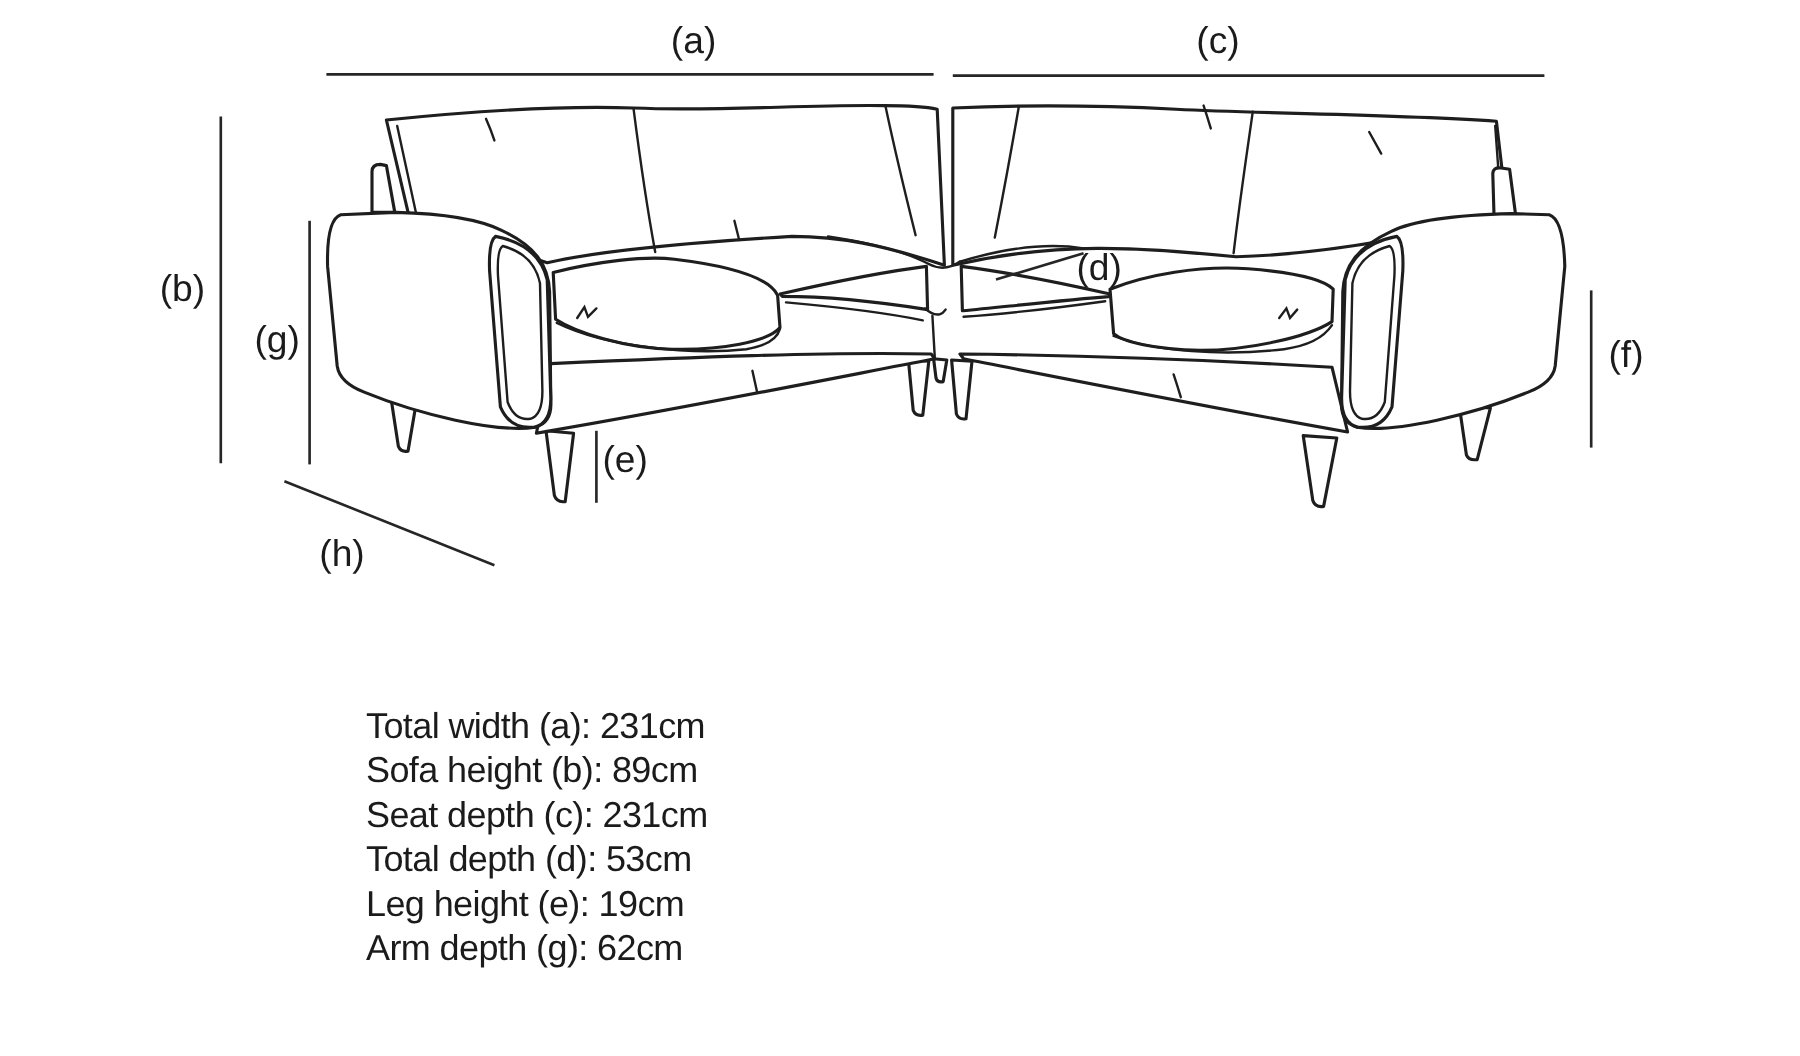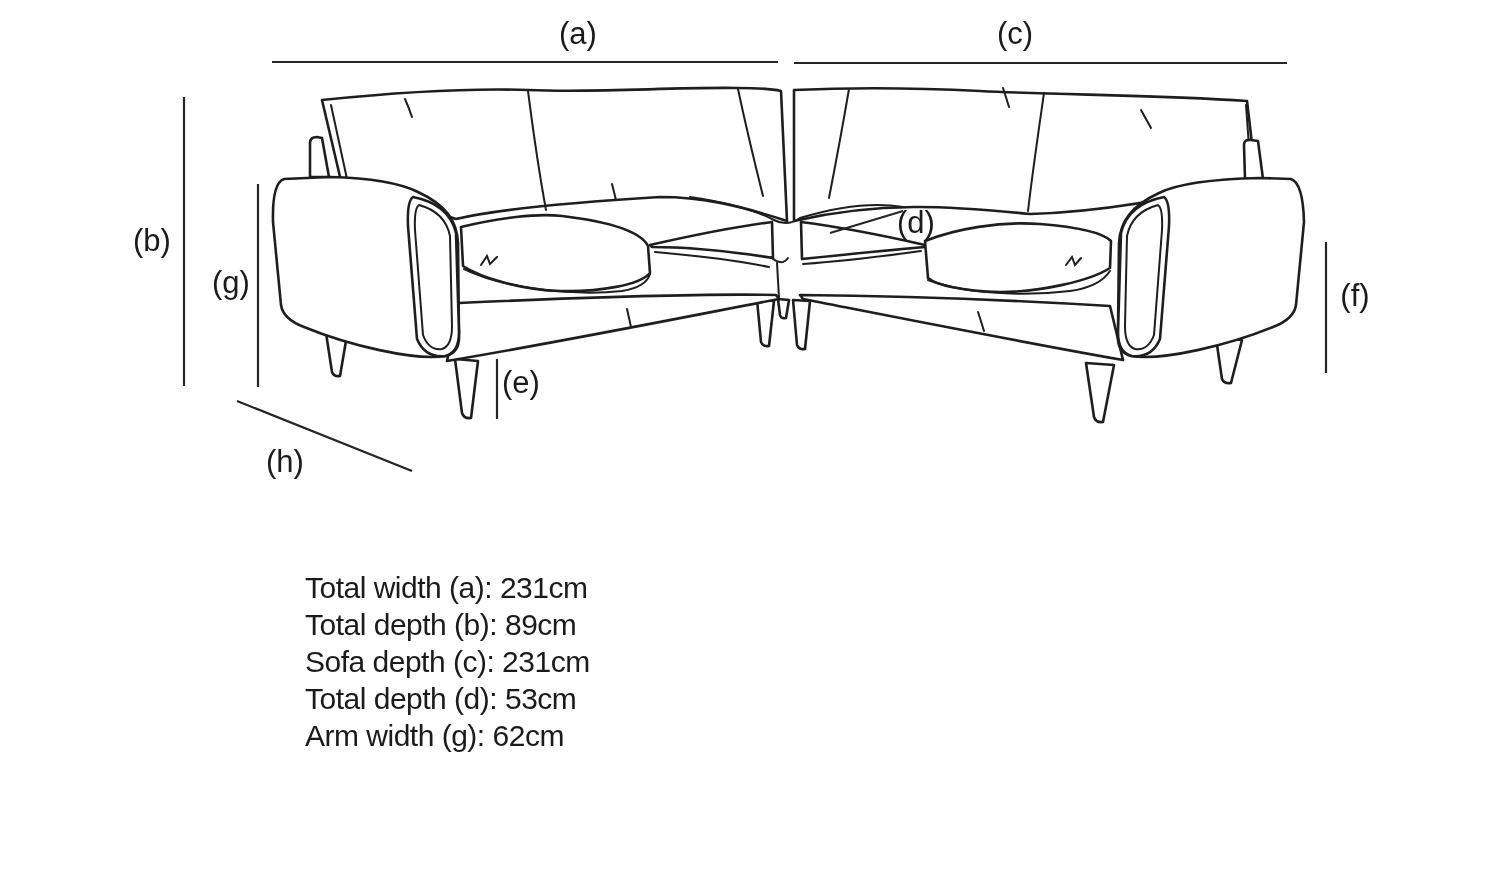--- a/index.html
+++ b/index.html
@@ -11,21 +11,21 @@
   .stage{position:absolute;left:0;top:0;width:1500px;height:880px;}
   svg{position:absolute;left:0;top:0;}
   .ink-fill{stroke:#1e1e1e;fill:#ffffff;stroke-width:2.6;stroke-linecap:round;stroke-linejoin:round;}
   .thin{stroke:#1e1e1e;fill:none;stroke-width:2;stroke-linecap:round;}
   .dim{stroke:#262626;fill:none;stroke-width:2.2;stroke-linecap:butt;}
   .dim-label{
     font-family:"Liberation Sans","DejaVu Sans",sans-serif;
     font-size:31px;fill:#1b1b1b;
   }
   .measure-list{
-    position:absolute;left:305px;top:569px;
+    position:absolute;left:305px;top:587px;
     font-size:30px;line-height:37px;letter-spacing:-0.5px;color:#1b1b1b;
     white-space:nowrap;
   }
 </style>
 </head>
 <body>
 
 <div class="stage">
 
   <svg width="1500" height="880" viewBox="0 0 1500 880">
@@ -107,19 +107,20 @@
       <text class="dim-label" x="231" y="293" text-anchor="middle">(g)</text>
       <text class="dim-label" x="916" y="233" text-anchor="middle">(d)</text>
       <text class="dim-label" x="521" y="393" text-anchor="middle">(e)</text>
       <text class="dim-label" x="1355" y="306" text-anchor="middle">(f)</text>
       <text class="dim-label" x="285" y="472" text-anchor="middle">(h)</text>
     </g>
   </svg>
 
   <div class="measure-list">
     <div>Total width (a): 231cm</div>
-    <div>Total depth (b): 89cm</div>
-    <div>Sofa depth (c): 231cm</div>
+    <div>Sofa height (b): 89cm</div>
+    <div>Seat depth (c): 231cm</div>
     <div>Total depth (d): 53cm</div>
-    <div>Arm width (g): 62cm</div>
+    <div>Leg height (e): 19cm</div>
+    <div>Arm depth (g): 62cm</div>
   </div>
 
 </div>
 
 </body></html>

